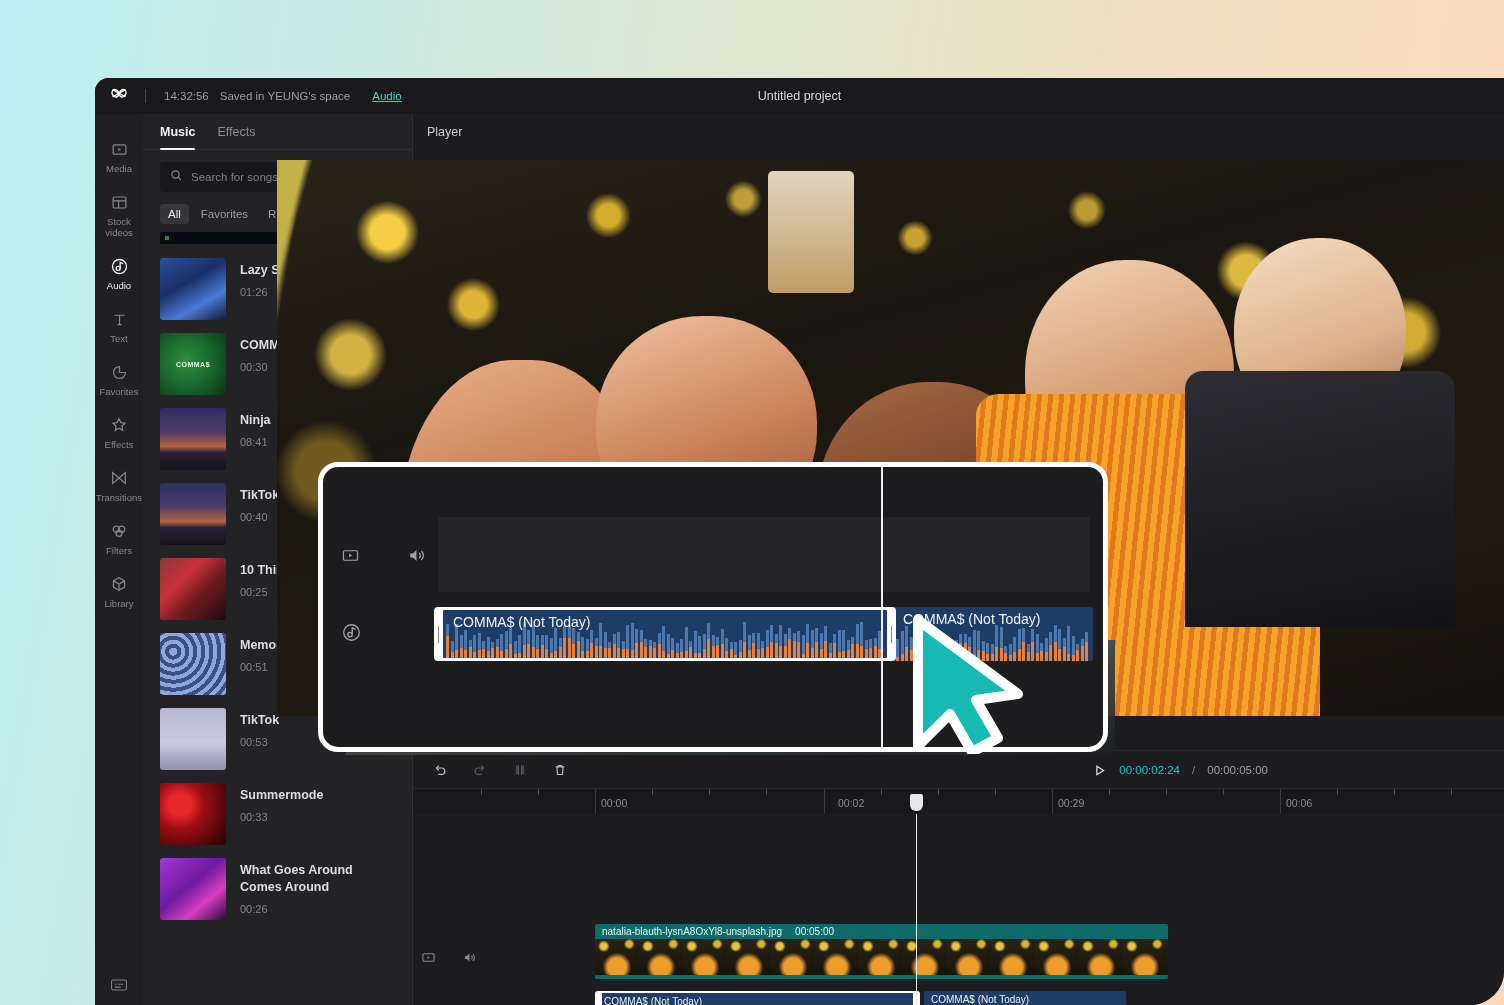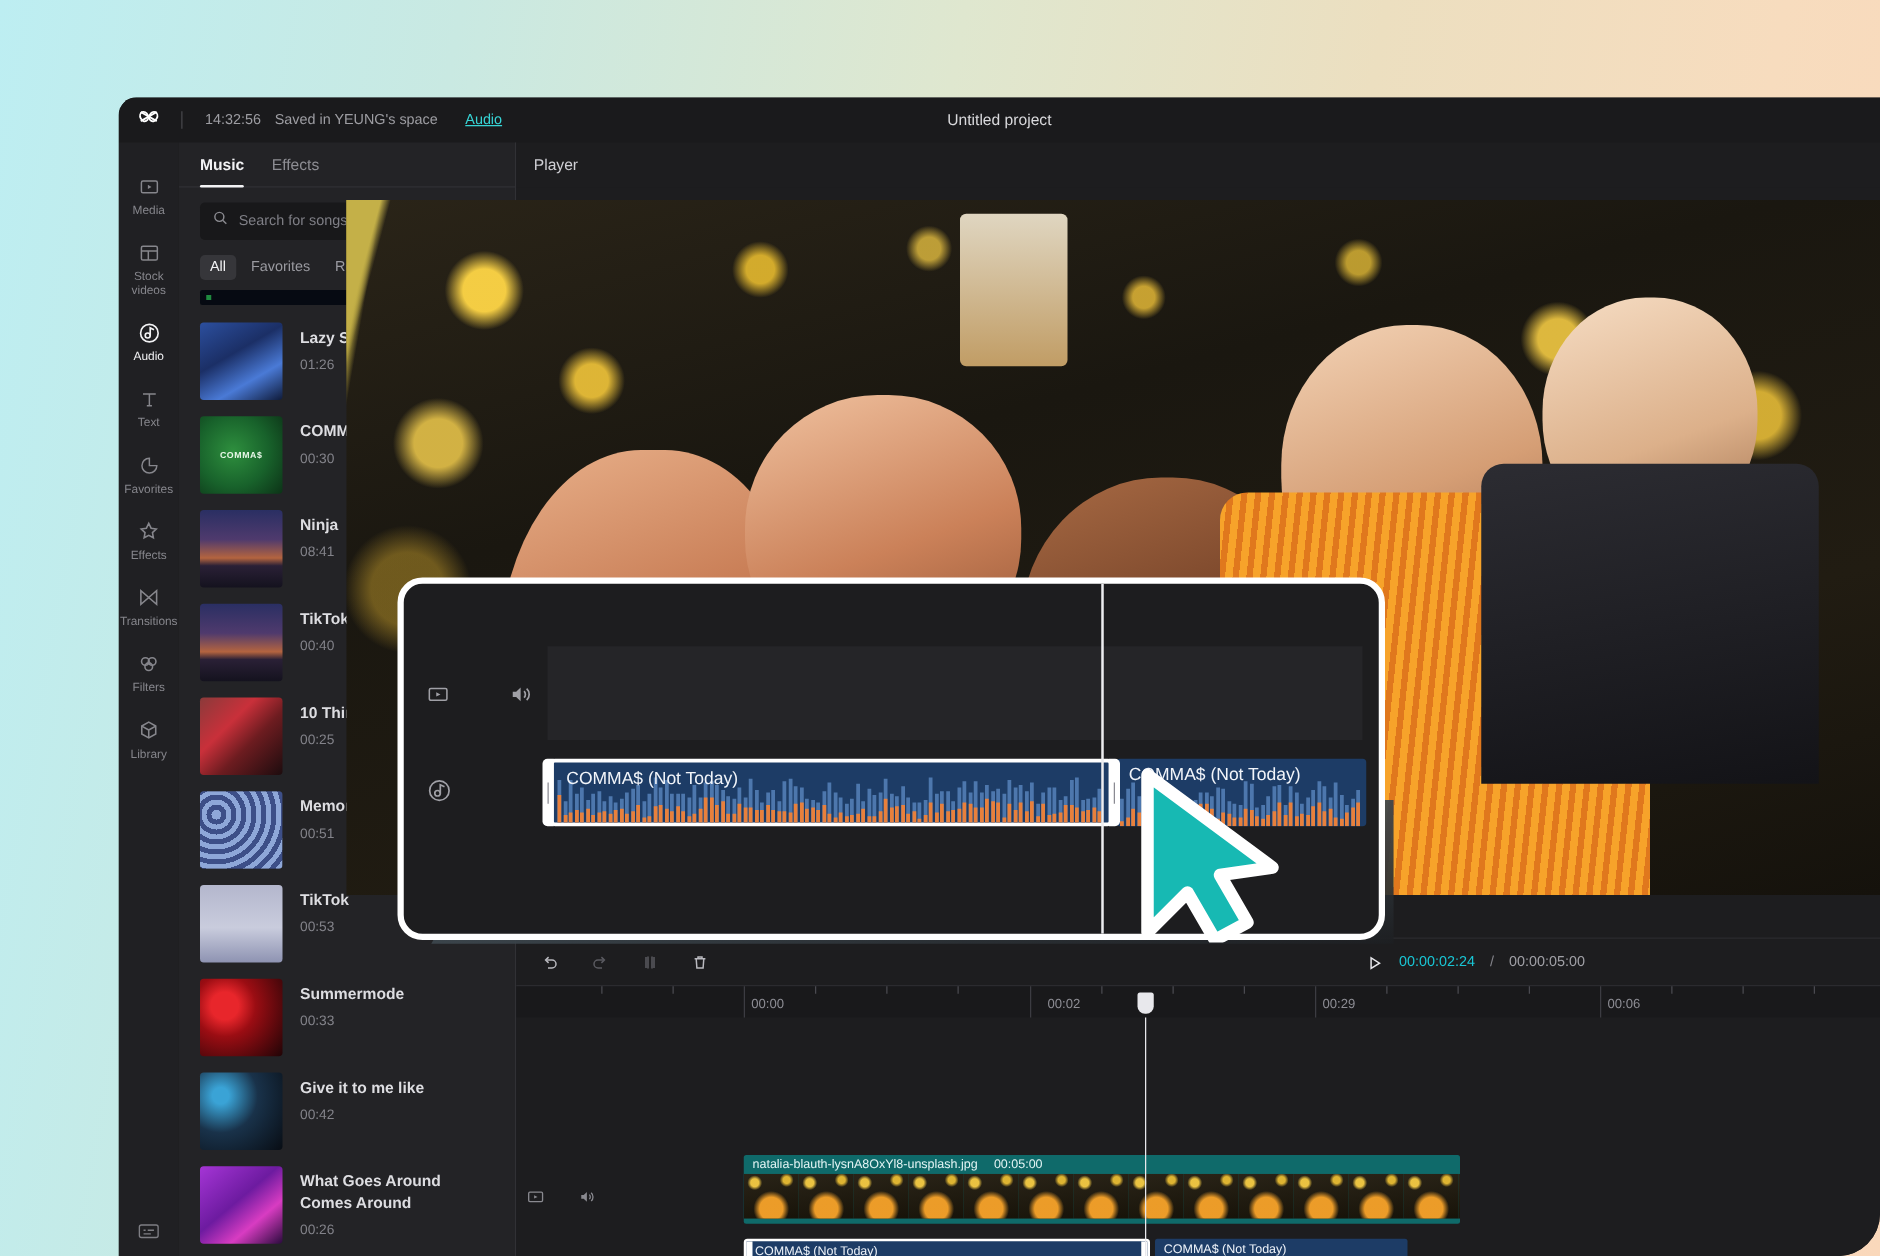--- a/index.html
+++ b/index.html
@@ -462,27 +462,20 @@
       </div>
 
       <div class="row">
         <div class="thumb" style="background:radial-gradient(circle at 30% 35%,#e8262b 0 18%,#9b0d13 40%,#200406 100%);"></div>
         <div class="row-meta">
           <div class="row-title">Summermode</div>
           <div class="row-dur">00:33</div>
         </div>
       </div>
 
-      <div class="row">
-        <div class="thumb" style="background:radial-gradient(circle at 25% 30%,#3aa3d6 0 10%,#19324a 45%,#080d14 100%);"></div>
-        <div class="row-meta">
-          <div class="row-title">Give it to me like</div>
-          <div class="row-dur">00:42</div>
-        </div>
-      </div>
 
       <div class="row">
         <div class="thumb" style="background:linear-gradient(140deg,#a535d6,#6d1ba0 45%,#d83cc2 70%,#2a0b3d);"></div>
         <div class="row-meta">
           <div class="row-title">What Goes Around Comes Around</div>
           <div class="row-dur">00:26</div>
         </div>
       </div>
     </div>
   </div>

